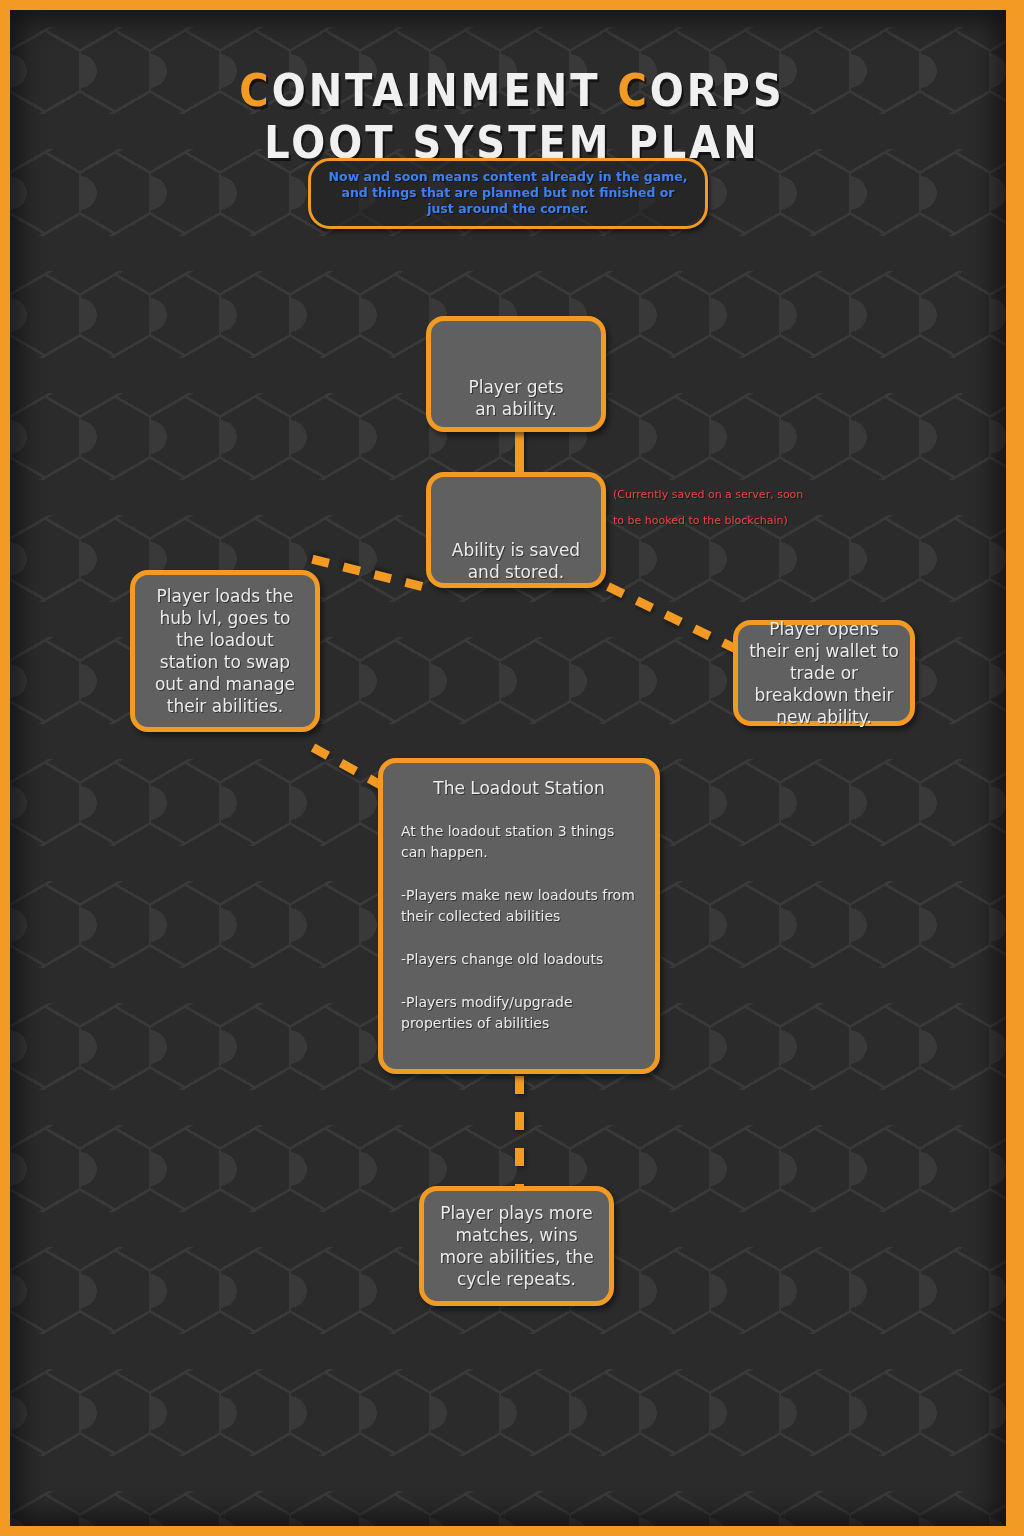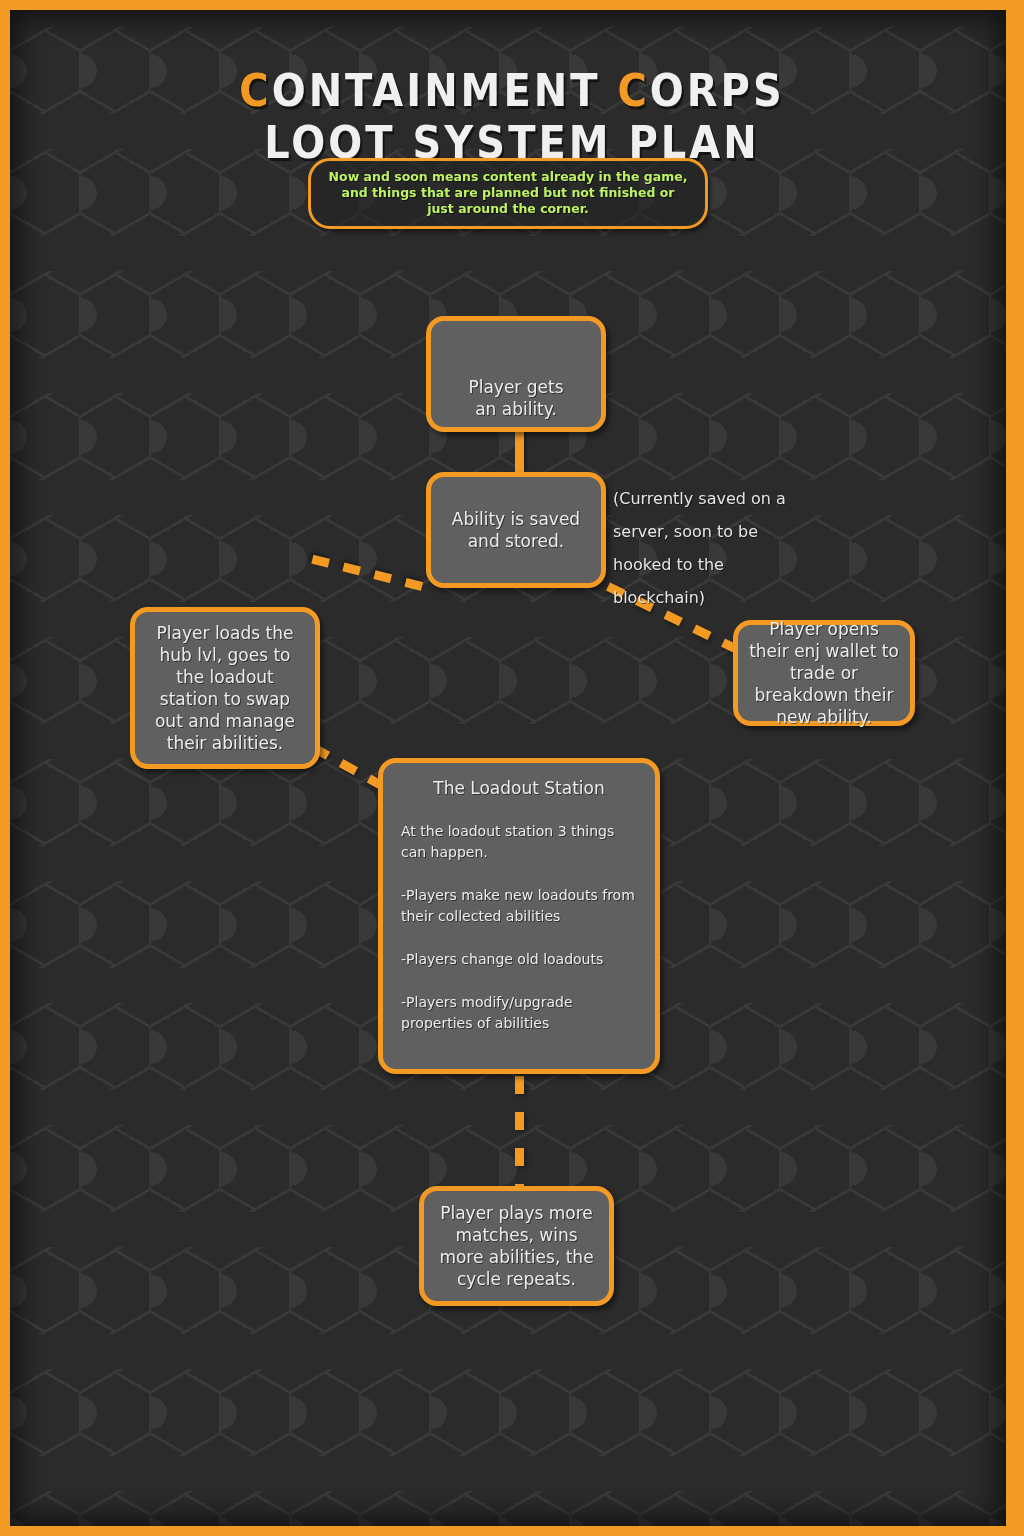--- a/index.html
+++ b/index.html
@@ -93,21 +93,21 @@
     padding: 8px 16px 9px 16px;
     border: 3px solid #f29a23;
     border-radius: 22px;
     background: rgba(35,35,35,0.55);
     text-align: center;
     box-shadow: 2px 3px 4px rgba(0,0,0,0.5);
   }
   .subtitle-text {
     font-size: 12.5px;
     line-height: 16px;
-    color: #bef264;
+    color: #3b82f6;
     font-weight: 600;
     text-shadow: 1px 1px 0 rgba(0,0,0,0.6);
   }
 
   
   .node {
     position: absolute;
     background: #606060;
     border: 5px solid #f29a23;
     border-radius: 18px;
@@ -120,22 +120,22 @@
     color: #ececec;
     text-shadow: 1px 1px 0 rgba(0,0,0,0.5);
   }
   .node p {
     font-size: 17px;
     line-height: 22px;
     padding: 0 10px;
   }
 
   #node-get-ability   { left: 416px; top: 306px; width: 180px; height: 116px; }
-  #node-saved-stored  { left: 416px; top: 462px; width: 180px; height: 116px; }
-  #node-left-hub      { left: 120px; top: 597px; width: 190px; height: 162px; }
+  #node-saved-stored  { left: 416px; top: 462px; width: 180px; height: 116px; justify-content: flex-end; }
+  #node-left-hub      { left: 120px; top: 560px; width: 190px; height: 162px; }
   #node-right-wallet  { left: 723px; top: 610px; width: 182px; height: 106px; }
   #node-bottom-cycle  { left: 409px; top: 1176px; width: 195px; height: 120px; }
 
   
   #node-loadout {
     left: 368px; top: 748px; width: 282px; height: 316px;
     display: block;
     padding: 14px 18px 10px 18px;
     text-align: left;
   }
@@ -150,23 +150,23 @@
     display: block;
     font-size: 14px;
     line-height: 21px;
     margin-bottom: 22px;
   }
   #node-loadout .ls-para:last-child { margin-bottom: 0; }
 
   
   .annotation {
     position: absolute;
-    color: #e5e5e5;
-    font-size: 16px;
-    line-height: 33px;
+    color: #ef4444;
+    font-size: 11px;
+    line-height: 26px;
     text-shadow: 1px 1px 0 rgba(0,0,0,0.5);
   }
   #annot-server { left: 603px; top: 472px; width: 200px; }
 
   
   .conn { position: absolute; }
 
   
   #conn-1-2 {
     left: 505px; top: 416px; width: 9px; height: 54px;

